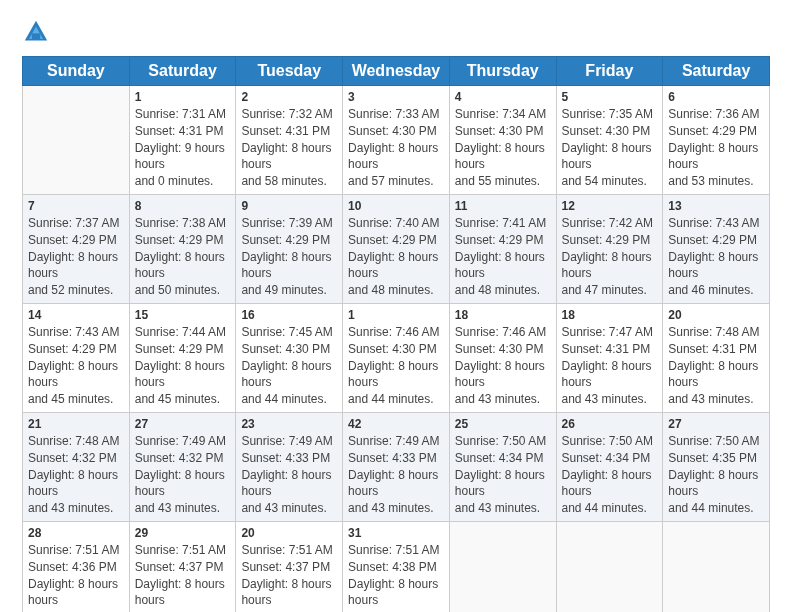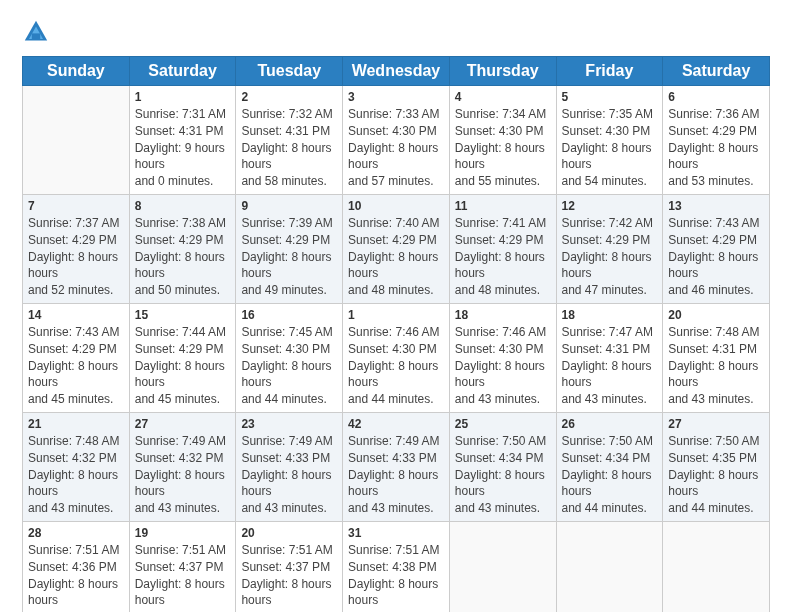--- a/index.html
+++ b/index.html
@@ -254,21 +254,21 @@
             <div class="day-number">27</div>
             <div class="day-info">Sunrise: 7:50 AM<br>Sunset: 4:35 PM<br>Daylight: 8 hours hours<br>and 44 minutes.</div>
           </td>
         </tr>
         <tr>
           <td>
             <div class="day-number">28</div>
             <div class="day-info">Sunrise: 7:51 AM<br>Sunset: 4:36 PM<br>Daylight: 8 hours hours<br>and 45 minutes.</div>
           </td>
           <td>
-            <div class="day-number">19</div>
+            <div class="day-number">29</div>
             <div class="day-info">Sunrise: 7:51 AM<br>Sunset: 4:37 PM<br>Daylight: 8 hours hours<br>and 45 minutes.</div>
           </td>
           <td>
             <div class="day-number">20</div>
             <div class="day-info">Sunrise: 7:51 AM<br>Sunset: 4:37 PM<br>Daylight: 8 hours hours<br>and 46 minutes.</div>
           </td>
           <td>
             <div class="day-number">31</div>
             <div class="day-info">Sunrise: 7:51 AM<br>Sunset: 4:38 PM<br>Daylight: 8 hours hours<br>and 47 minutes.</div>
           </td>

